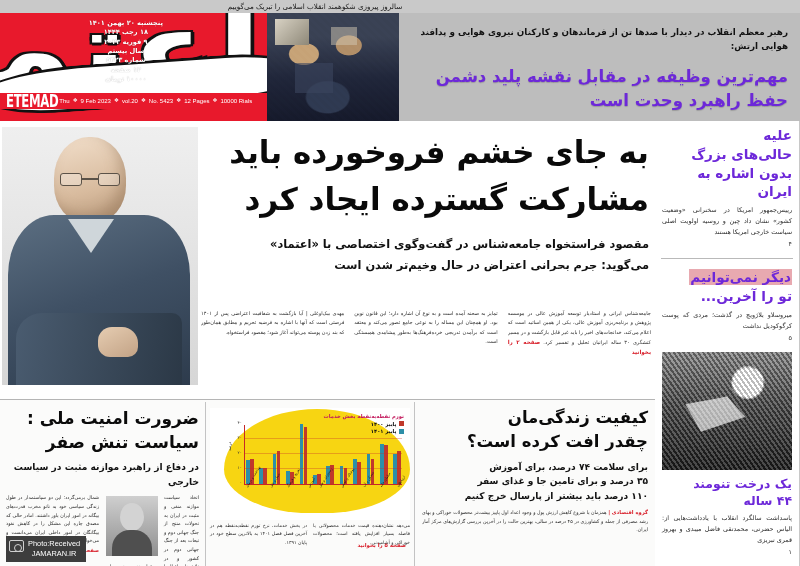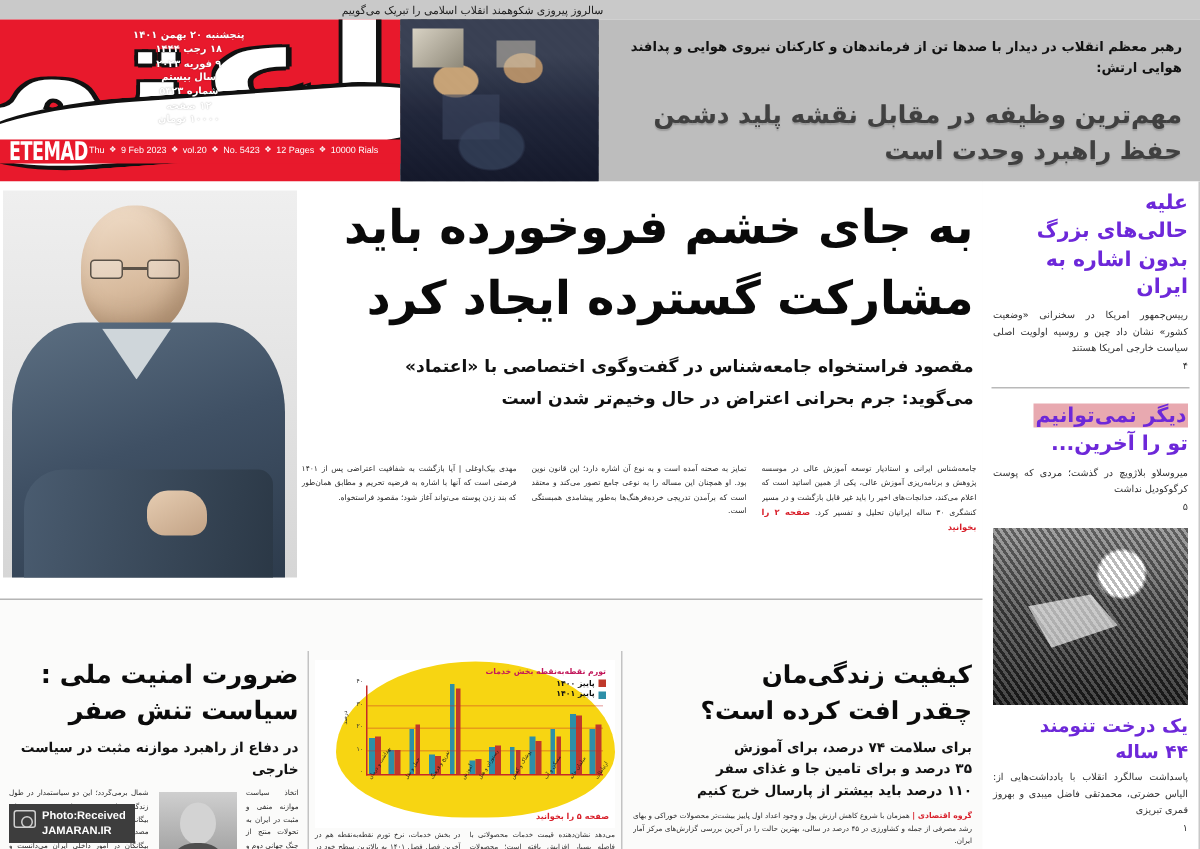--- a/index.html
+++ b/index.html
@@ -95,21 +95,21 @@
     background: #bdbdbd;
   }
   .lead-band .kicker {
     position: absolute; right: 12px; top: 12px; width: 390px;
     text-align: right; direction: rtl;
     font-size: 8.8px; line-height: 1.62; color: #121212; font-weight: 700;
   }
   .lead-band .big {
     position: absolute; right: 12px; top: 52px; width: 400px;
     text-align: right; direction: rtl;
-    font-size: 16.5px; line-height: 1.46; color: #404040; font-weight: 700;
+    font-size: 16.5px; line-height: 1.46; color: #6d28d9; font-weight: 700;
     text-shadow: 0 1px 1px rgba(0,0,0,.18);
   }
   .lead-band .lead-photo {
     position: absolute; left: 0; top: 0; width: 132px; height: 108px;
     background:
       linear-gradient(120deg, rgba(255,255,255,.10) 0 100%),
       repeating-linear-gradient(44deg, #2b3245 0 3px, #171b28 3px 6px),
       #1d2230;
     overflow: hidden;
   }
@@ -250,21 +250,21 @@
   }
 
   
   .hrule {
     position: absolute; left: 0; top: 399px; width: 655px; height: 1px; background: #b5b5b5;
   }
   .bottom {
     position: absolute; top: 402px; left: 0; width: 655px; height: 164px;
     display: flex; flex-direction: row;
   }
-  .b-col { position: relative; direction: rtl; margin-top: 32px; }
+  .b-col { position: relative; direction: rtl; }
   .b-col.left  { width: 205px; padding: 4px 6px 0 6px; }
   .b-col.mid   { width: 210px; padding: 4px 4px 0 4px; border-right: 1px solid #c3c3c3; border-left: 1px solid #c3c3c3;}
   .b-col.right { width: 240px; padding: 4px 7px 0 7px; }
 
   .b-title {
     text-align: right; font-weight: 700; color: #0b0b0b;
     font-size: 17px; line-height: 1.42;
   }
   .b-sub {
     margin-top: 6px; text-align: right; font-weight: 700;
@@ -286,23 +286,22 @@
     content: ""; position: absolute; left: 14px; top: 7px; width: 24px; height: 28px;
     border-radius: 50%; background: #dcd2c6;
   }
   .mini-portrait::after {
     content: ""; position: absolute; left: 6px; top: 34px; width: 40px; height: 28px;
     border-radius: 18px 18px 0 0; background: #4f4f4f;
   }
   .photo-credit {
     position: absolute; left: 6px; bottom: 4px;
     background: #3d3d3d; color: #fff; font-size: 7.4px; line-height: 1.35;
-    padding: 3px 6px 3px 22px; direction: ltr; text-align: left;
+    padding: 3px 6px 3px 22px; direction: ltr; text-align: center;
     font-family: "Liberation Sans", sans-serif;
-    font-weight: bold;
   }
   .photo-credit .cam {
     position: absolute; left: 3px; top: 4px; width: 15px; height: 12px;
     border: 1.4px solid #cfcfcf; border-radius: 2px;
   }
   .photo-credit .cam::after {
     content: ""; position: absolute; left: 4.2px; top: 3px; width: 6px; height: 6px;
     border: 1.3px solid #cfcfcf; border-radius: 50%;
   }
 

